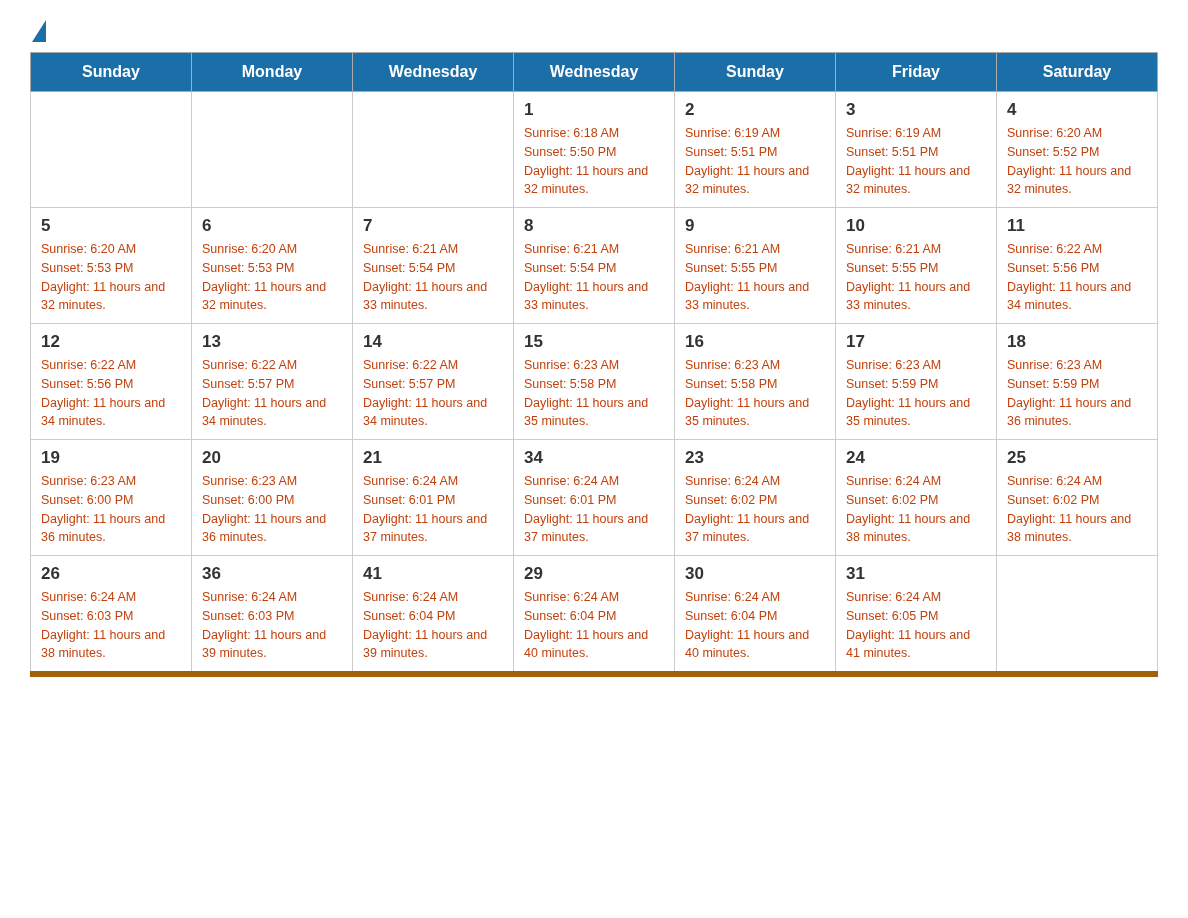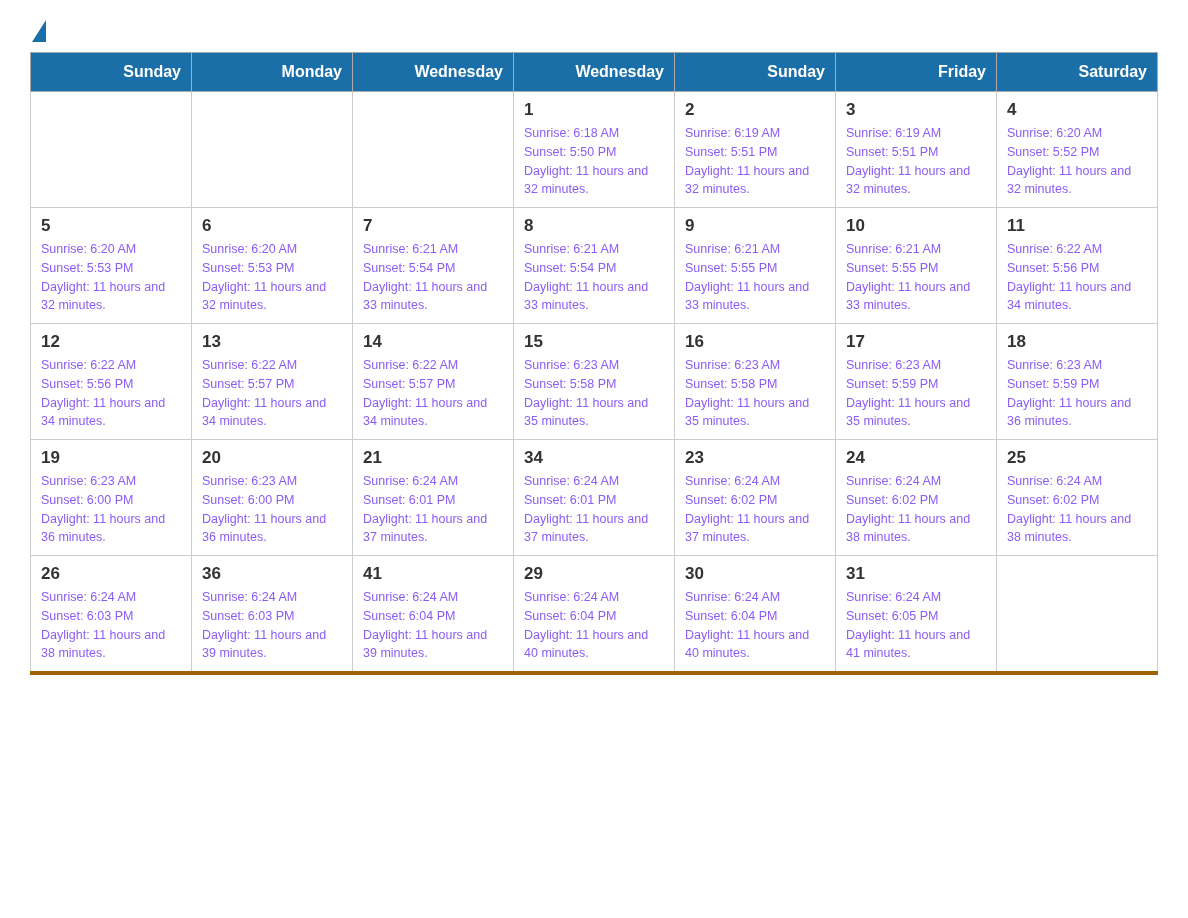--- a/index.html
+++ b/index.html
@@ -49,45 +49,45 @@
       width: 100%;
       border-collapse: collapse;
       margin-top: 10px;
     }
     .calendar th {
       background-color: #1a6fa8;
       color: #fff;
       font-size: 16px;
       font-weight: bold;
       padding: 10px 10px;
-      text-align: right;
+      text-align: center;
       border: 1px solid #aaa;
     }
     .calendar td {
       vertical-align: top;
       padding: 8px 10px;
       border: 1px solid #ccc;
       width: 14.28%;
       min-height: 110px;
       font-size: 13px;
       color: #333;
     }
     .day-number {
       font-size: 17px;
       font-weight: bold;
       color: #333;
       margin-bottom: 4px;
     }
     .day-info {
       font-size: 12.5px;
-      color: #8b5cf6;
+      color: #c2410c;
       line-height: 1.5;
     }
     .calendar tr:last-child td {
-      border-bottom: 4px solid #a16207;
+      border-bottom: 6px solid #a16207;
     }
     .empty-cell {
       background: #fff;
     }
     .logo-wrap {
       display: flex;
       flex-direction: column;
       align-items: flex-start;
     }
     .logo-line1 {

